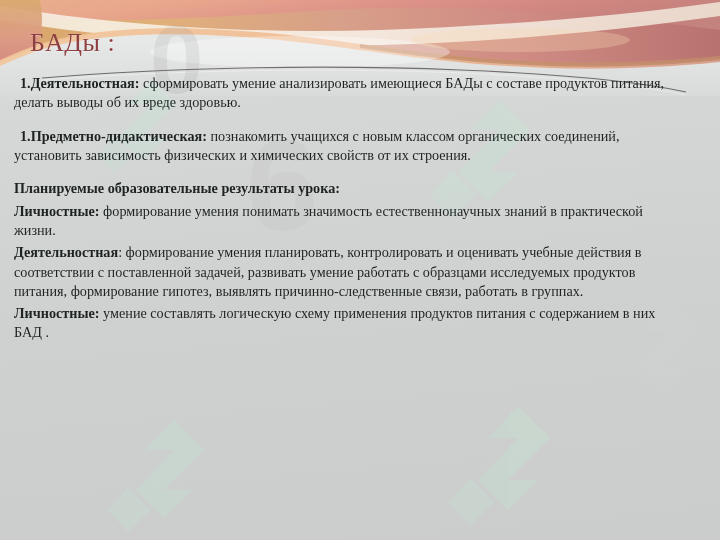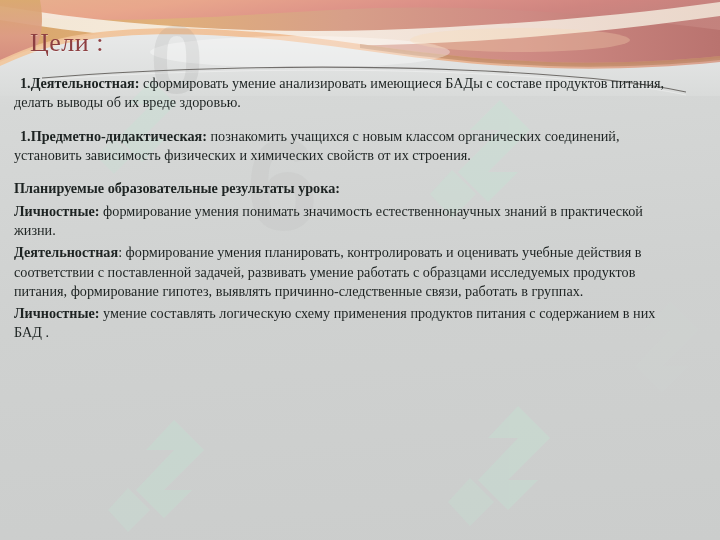--- a/index.html
+++ b/index.html
@@ -219,21 +219,21 @@
     <svg width="96" height="120" viewBox="0 0 96 120" xmlns="http://www.w3.org/2000/svg">
       <g fill="#cfd6d2" opacity="0.45">
         <path d="M58,2 L86,30 L50,66 L76,66 L50,92 L24,66 L58,30 L32,30 Z"></path>
       </g>
     </svg>
   </div>
 
   <div class="wm-num" style="left:150px; top:12px; font-size:96px;">0</div>
   <div class="wm-num" style="left:246px; top:120px; font-size:130px; color:rgba(150,150,150,0.09);">6</div>
 
-  <div class="title">Цели :</div>
+  <div class="title">БАДы :</div>
 
   <div class="content">
 
     <p class="para indent gap-lg">
       <b>1.Деятельностная:</b><span> сформировать умение  анализировать имеющиеся БАДы с составе продуктов питания, делать выводы об их  вреде здоровью.</span>
     </p>
 
     <p class="para indent gap-lg">
       <b>1.Предметно-дидактическая:</b><span> познакомить учащихся с новым классом органических соединений, установить зависимость физических и химических свойств от их строения.</span>
     </p>

